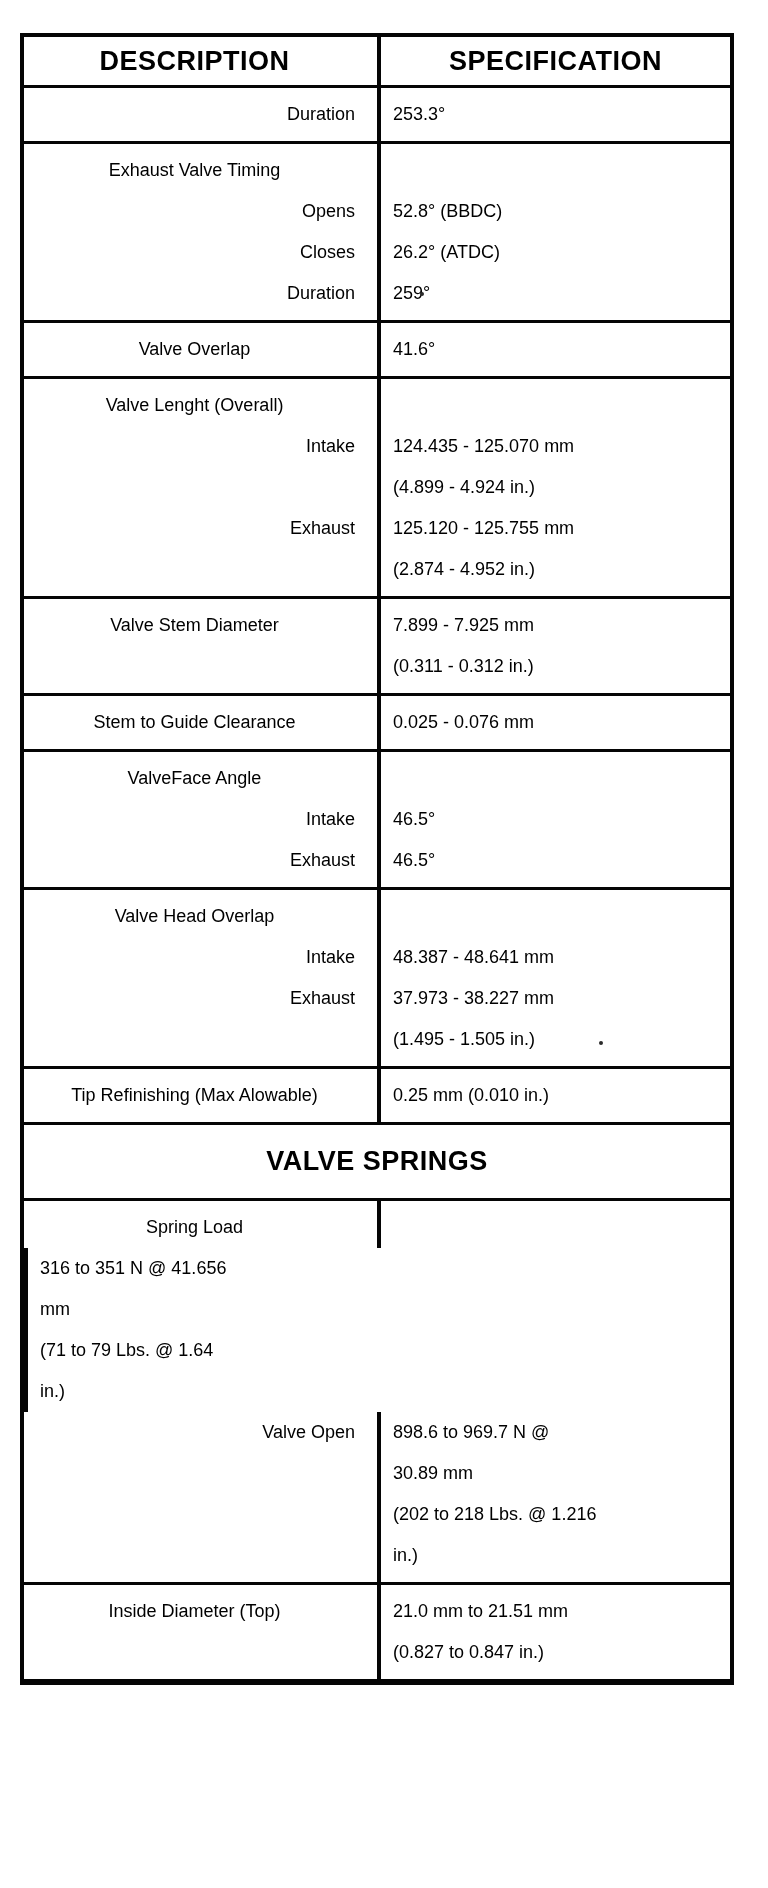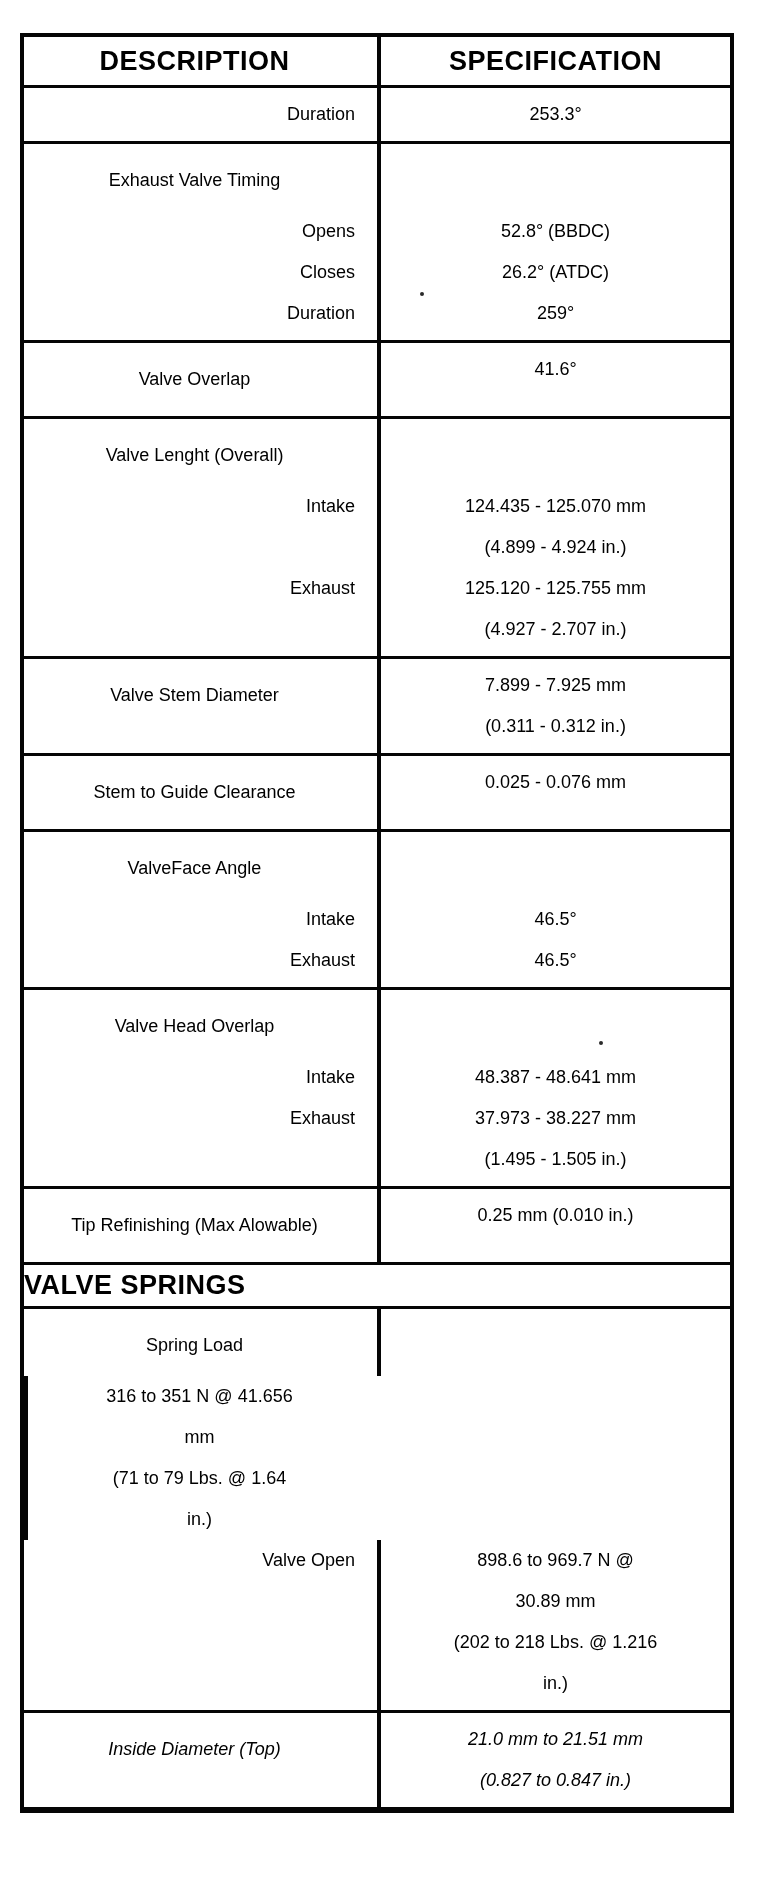--- a/index.html
+++ b/index.html
@@ -12,49 +12,48 @@
     overflow:hidden;
   }
   .scan-table {
     position:absolute; left:20px; top:33px;
     width:714px;
     border:4px solid #050505;
     border-bottom-width:6px;
     background:#fff;
   }
   .trow { border-bottom:3px solid #050505; }
-  .trow:last-child { border-bottom:none;font-style:italic; }
+  .trow:last-child { border-bottom:none; }
 
   
   .trow.head .pair { grid-template-columns:347px 1fr; }
   .trow.head .cell {
     font-weight:bold; font-size:27px; line-height:36px;
     text-align:center; padding-top:5px; padding-bottom:5px;
     letter-spacing:0.5px;
   }
 
   .pair { display:grid; grid-template-columns:347px 1fr;gap:6px; }
   .cell { font-size:18px; line-height:41px; }
   .lcell { padding-left:10px; padding-right:16px; }
   .lcell.al-right { text-align:right; }
   .lcell.al-center { text-align:center; }
-  .lcell .lbl { display:block; max-width:292px; margin:10px auto; }
+  .lcell .lbl { display:block; max-width:292px; margin:0 auto; }
   .lcell.al-right .lbl { max-width:none; margin:0; }
   .rcell {
     border-left:4px solid #050505;
-    text-align:center;
     padding-left:12px; padding-right:12px;
   }
   .trow .pair:first-child .cell { padding-top:6px; }
   .trow .pair:last-child  .cell { padding-bottom:6px; }
 
   
   .trow.section .section-title {
     font-weight:bold; font-size:27px; line-height:41px;
-    padding:0 0;
+    text-align:center; padding:16px 0;
     letter-spacing:0.5px;
   }
 
   
   .dot { position:absolute; background:#2a2a2a; border-radius:50%; width:4px; height:4px; }
 </style>
 </head>
 <body>
 
 <div class="scan-table">
@@ -132,21 +131,21 @@
             <div class="vline">124.435 - 125.070 mm</div>
             <div class="vline">(4.899 - 4.924 in.)</div>
           </div>
         </div>
         <div class="pair">
           <div class="cell lcell al-right">
             <span class="lbl">Exhaust</span>
           </div>
           <div class="cell rcell">
             <div class="vline">125.120 - 125.755 mm</div>
-            <div class="vline">(4.927 - 2.707 in.)</div>
+            <div class="vline">(2.874 - 4.952 in.)</div>
           </div>
         </div>
       </div>
       <div class="trow">
         <div class="pair">
           <div class="cell lcell al-center">
             <span class="lbl">Valve Stem Diameter</span>
           </div>
           <div class="cell rcell">
             <div class="vline">7.899 - 7.925 mm</div>

